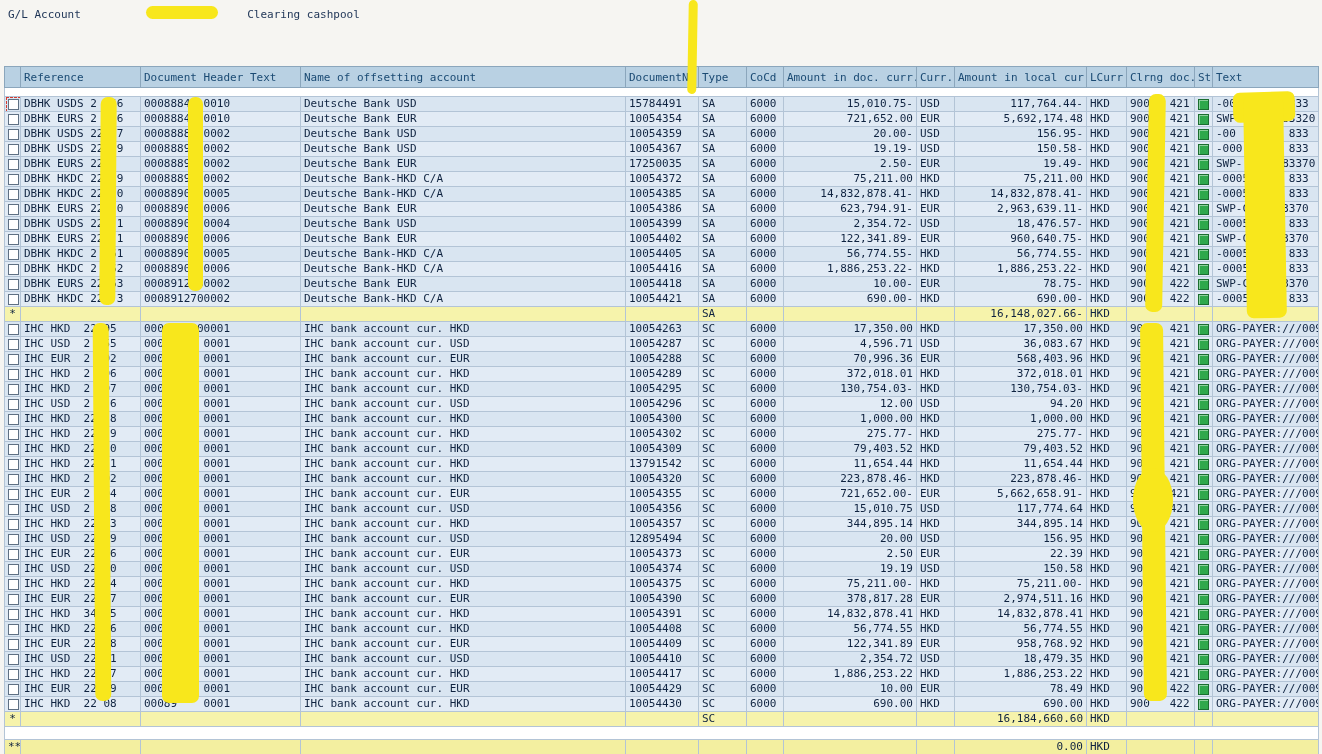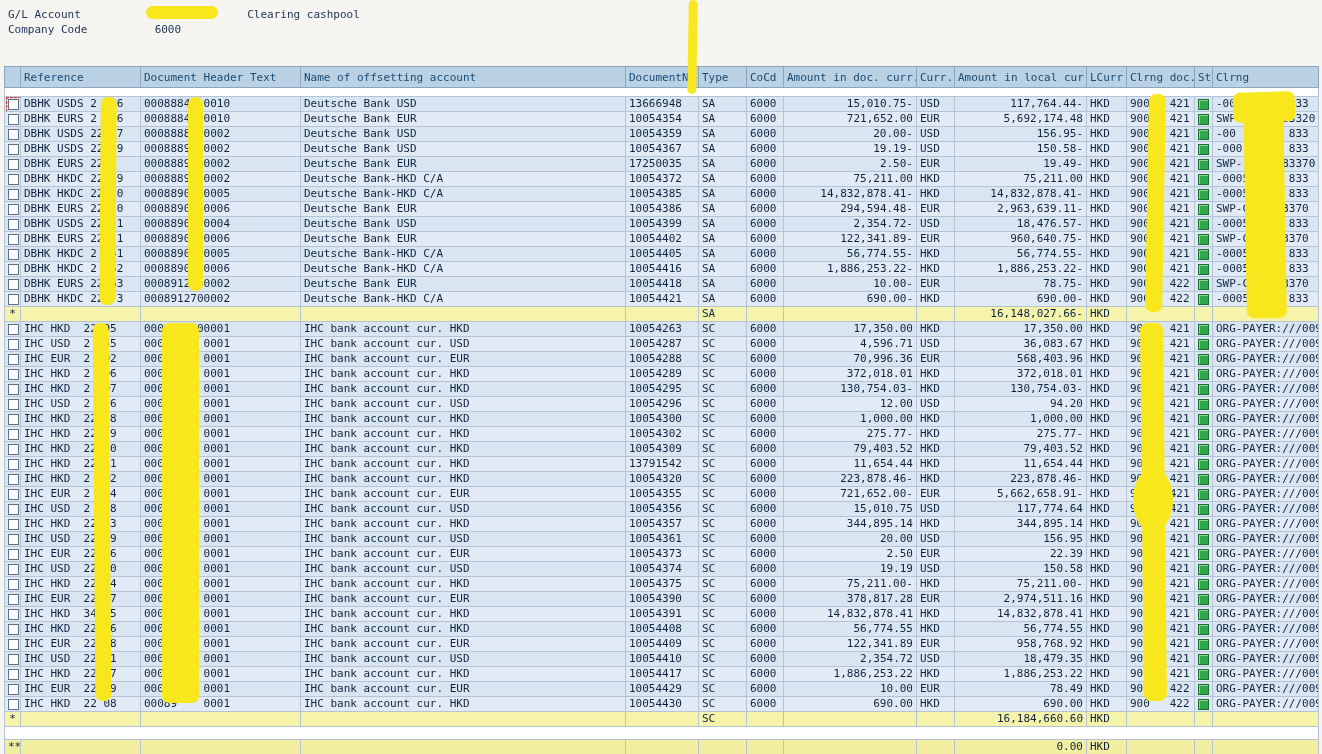--- a/index.html
+++ b/index.html
@@ -35,24 +35,20 @@
 <body>
 
 <div class="screen">
 
   <div class="top-info">
     <div class="info-line">
       <span class="lbl">G/L Account</span>
       <span class="val"></span>
       <span class="desc">Clearing cashpool</span>
     </div>
-    <div class="info-line">
-      <span class="lbl">Company Code</span>
-      <span class="val">6000</span>
-    </div>
   </div>
 
   <table class="grid">
     <colgroup>
       <col style="width:16px">
         <col style="width:120px">
         <col style="width:160px">
         <col style="width:325px">
       <col style="width:73px">
         <col style="width:48px">
@@ -73,33 +69,33 @@
           <th>Name of offsetting account</th>
           <th>DocumentNo</th>
           <th>Type</th>
           <th>CoCd</th>
           <th>Amount in doc. curr.</th>
           <th>Curr.</th>
           <th>Amount in local cur.</th>
           <th>LCurr</th>
           <th>Clrng doc.</th>
           <th>St</th>
-          <th>Clrng</th>
+          <th>Text</th>
         </tr>
     </thead>
     <tbody id="grid-body">
         <tr class="spacer">
           <td colspan="14" style="height: 8px;"></td>
         </tr>
         <tr class="rowA">
           <td class="sel-col"><span class="checkbox focused"></span></td>
           <td>DBHK USDS 2  56</td>
           <td>0008884  0010</td>
           <td>Deutsche Bank USD</td>
-          <td>13666948</td>
+          <td>15784491</td>
           <td>SA</td>
           <td>6000</td>
           <td class="num">15,010.75-</td>
           <td>USD</td>
           <td class="num">117,764.44-</td>
           <td>HKD</td>
           <td>9000  421</td>
           <td class="st-col"><span class="status-green"></span></td>
           <td>-000   5-0 833</td>
         </tr>
@@ -200,21 +196,21 @@
           <td>-0005  0-0 833</td>
         </tr>
         <tr class="rowB">
           <td class="sel-col"><span class="checkbox"></span></td>
           <td>DBHK EURS 22  0</td>
           <td>0008890 00006</td>
           <td>Deutsche Bank EUR</td>
           <td>10054386</td>
           <td>SA</td>
           <td>6000</td>
-          <td class="num">294,594.48-</td>
+          <td class="num">623,794.91-</td>
           <td>EUR</td>
           <td class="num">2,963,639.11-</td>
           <td>HKD</td>
           <td>9000  421</td>
           <td class="st-col"><span class="status-green"></span></td>
           <td>SWP-C    83370</td>
         </tr>
         <tr class="rowA">
           <td class="sel-col"><span class="checkbox"></span></td>
           <td>DBHK USDS 22  1</td>
@@ -549,21 +545,21 @@
           <td>HKD</td>
           <td>900   421</td>
           <td class="st-col"><span class="status-green"></span></td>
           <td>ORG-PAYER:///009</td>
         </tr>
         <tr class="rowA">
           <td class="sel-col"><span class="checkbox"></span></td>
           <td>IHC USD  22  9</td>
           <td>00088    0001</td>
           <td>IHC bank account cur. USD</td>
-          <td>10054361</td>
+          <td>12895494</td>
           <td>SC</td>
           <td>6000</td>
           <td class="num">20.00</td>
           <td>USD</td>
           <td class="num">156.95</td>
           <td>HKD</td>
           <td>900   421</td>
           <td class="st-col"><span class="status-green"></span></td>
           <td>ORG-PAYER:///009</td>
         </tr>

